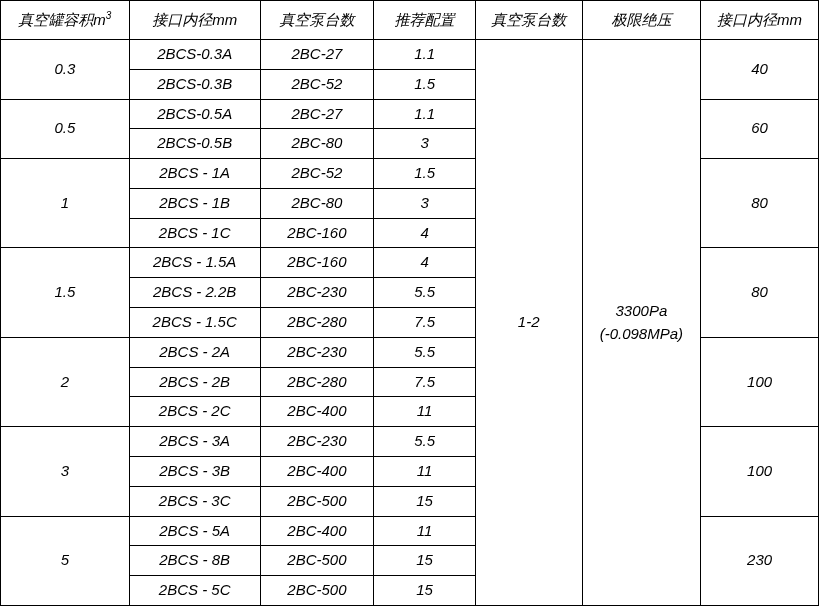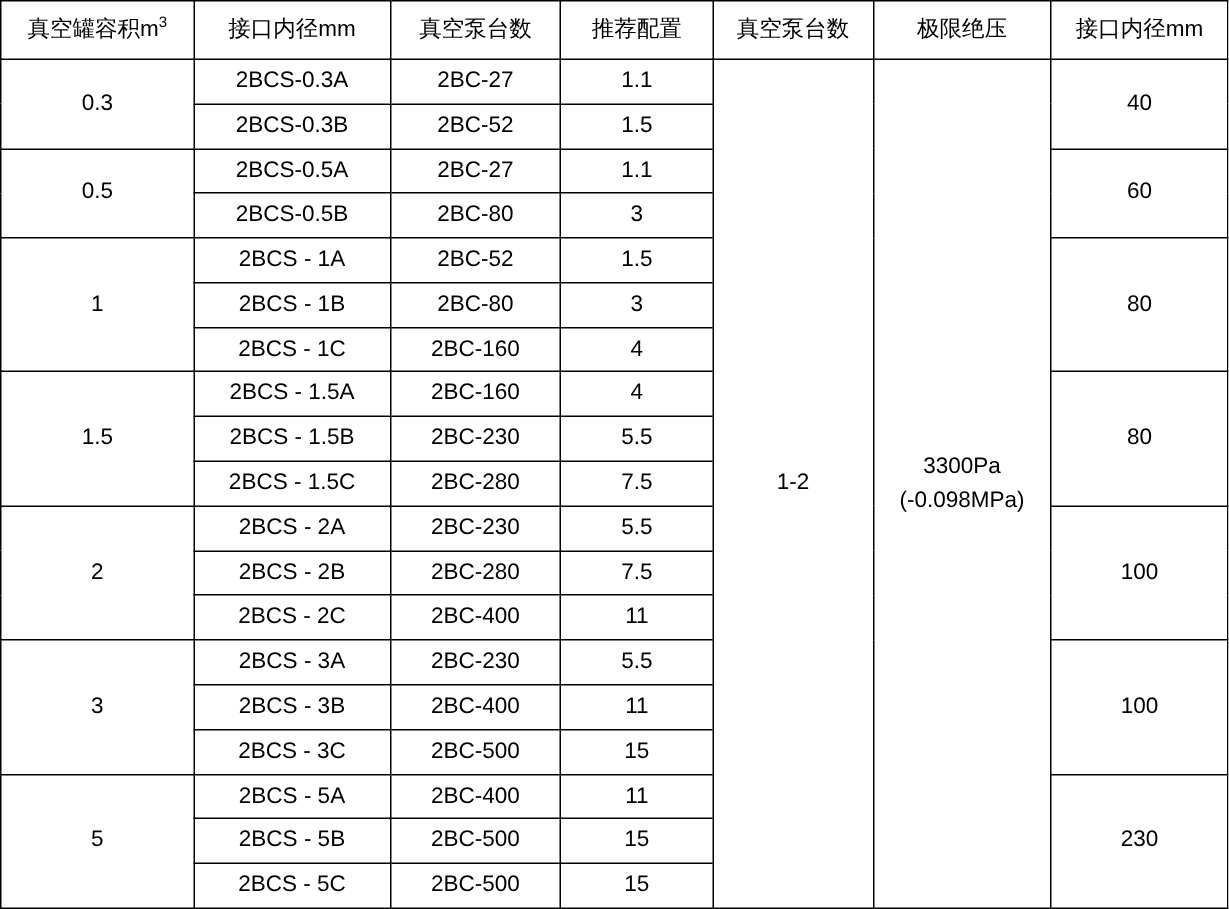--- a/index.html
+++ b/index.html
@@ -11,20 +11,21 @@
     width: 819px;
     height: 606px;
     font-family: "Liberation Sans", sans-serif;
     color: #000000;
   }
   #spec-table {
     border-collapse: collapse;
     table-layout: fixed;
     width: 819px;
     height: 606px;
+    font-style: italic;
   }
   #spec-table td, #spec-table th {
     border: 1px solid #000000;
     text-align: center;
     vertical-align: middle;
     font-weight: normal;
     font-size: 15px;
     padding: 2px 3px;
     line-height: 1.25;
   }
@@ -118,21 +119,21 @@
         <td>4</td>
       </tr>
       <tr>
         <td rowspan="3" class="thick-top">1.5</td>
         <td class="thick-top">2BCS - 1.5A</td>
         <td class="thick-top">2BC-160</td>
         <td class="thick-top">4</td>
         <td rowspan="3" class="thick-top">80</td>
       </tr>
       <tr>
-        <td>2BCS - 1.5B</td>
+        <td>2BCS - 2.2B</td>
         <td>2BC-230</td>
         <td>5.5</td>
       </tr>
       <tr>
         <td>2BCS - 1.5C</td>
         <td>2BC-280</td>
         <td>7.5</td>
       </tr>
       <tr>
         <td rowspan="3" class="thick-top">2</td>
@@ -169,21 +170,21 @@
         <td>15</td>
       </tr>
       <tr>
         <td rowspan="3" class="thick-top">5</td>
         <td class="thick-top">2BCS - 5A</td>
         <td class="thick-top">2BC-400</td>
         <td class="thick-top">11</td>
         <td rowspan="3" class="thick-top">230</td>
       </tr>
       <tr>
-        <td>2BCS - 5B</td>
+        <td>2BCS - 8B</td>
         <td>2BC-500</td>
         <td>15</td>
       </tr>
       <tr>
         <td>2BCS - 5C</td>
         <td>2BC-500</td>
         <td>15</td>
       </tr>
     </tbody>
 </table>

